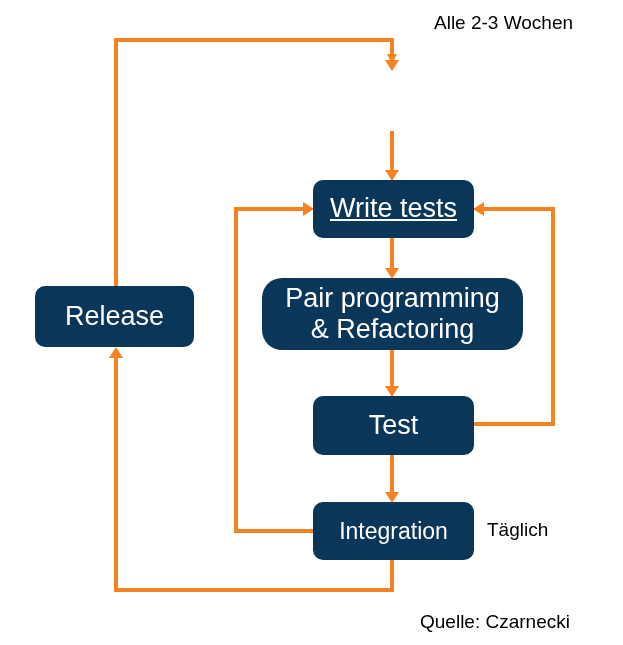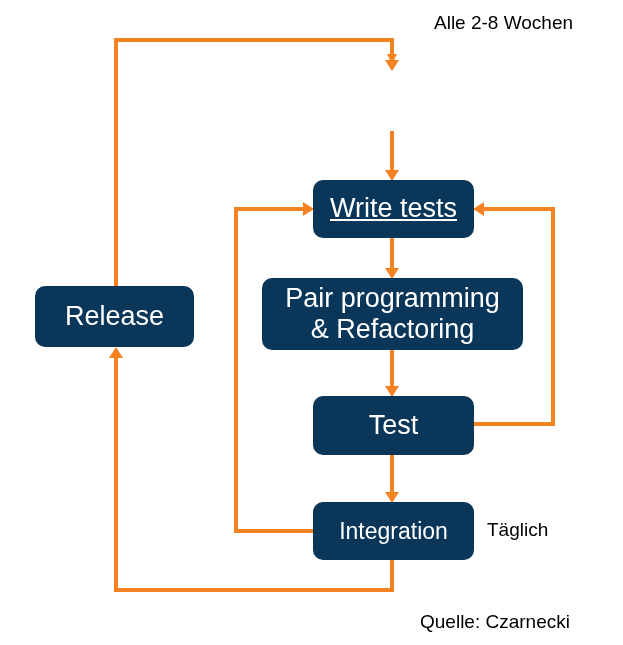--- a/index.html
+++ b/index.html
@@ -33,21 +33,21 @@
     line-height: 1.16;
     z-index: 5;
   }
   .node-label {
     display: block;
     white-space: pre-line;
     padding: 0 6px;
   }
   #node-plan      { left: 314px; top: 70px;  width: 160px; height: 61px;  font-size: 27px; }
   #node-write     { left: 313px; top: 180px; width: 161px; height: 58px;  font-size: 27px; text-decoration: underline; }
-  #node-pair      { left: 262px; top: 278px; width: 261px; height: 72px;  font-size: 27px; }
+  #node-pair      { left: 262px; top: 278px; width: 261px; height: 72px;  font-size: 27px; border-radius: 20px; }
   #node-test      { left: 313px; top: 396px; width: 161px; height: 59px;  font-size: 27px; }
   #node-integration{ left: 313px; top: 502px; width: 161px; height: 58px; font-size: 23px; }
   #node-release   { left: 35px;  top: 286px; width: 159px; height: 61px;  font-size: 27px; justify-content: center; }
 
   
   .annotation {
     position: absolute;
     color: #000000;
     font-family: "Liberation Sans", sans-serif;
     font-size: 19px;
@@ -124,19 +124,19 @@
   </div>
 
   <div class="node" id="node-integration">
     <span class="node-label">Integration</span>
   </div>
 
   <div class="node" id="node-release">
     <span class="node-label">Release</span>
   </div>
 
-  <div class="annotation" id="ann-cadence">Alle 2-8 Wochen</div>
+  <div class="annotation" id="ann-cadence">Alle 2-3 Wochen</div>
 
   <div class="annotation" id="ann-daily">Täglich</div>
 
   <div class="annotation" id="ann-source">Quelle: Czarnecki</div>
 
 </div>
 
 </body></html>

